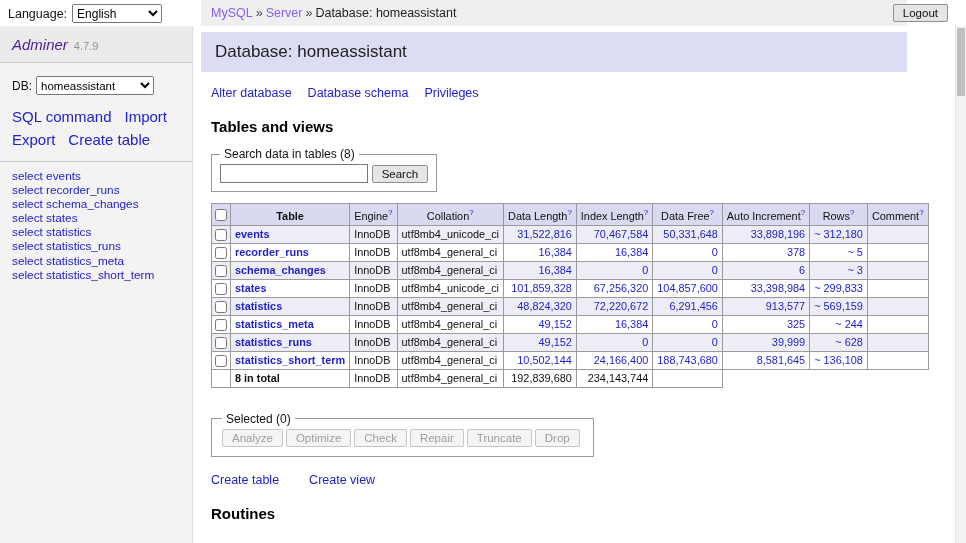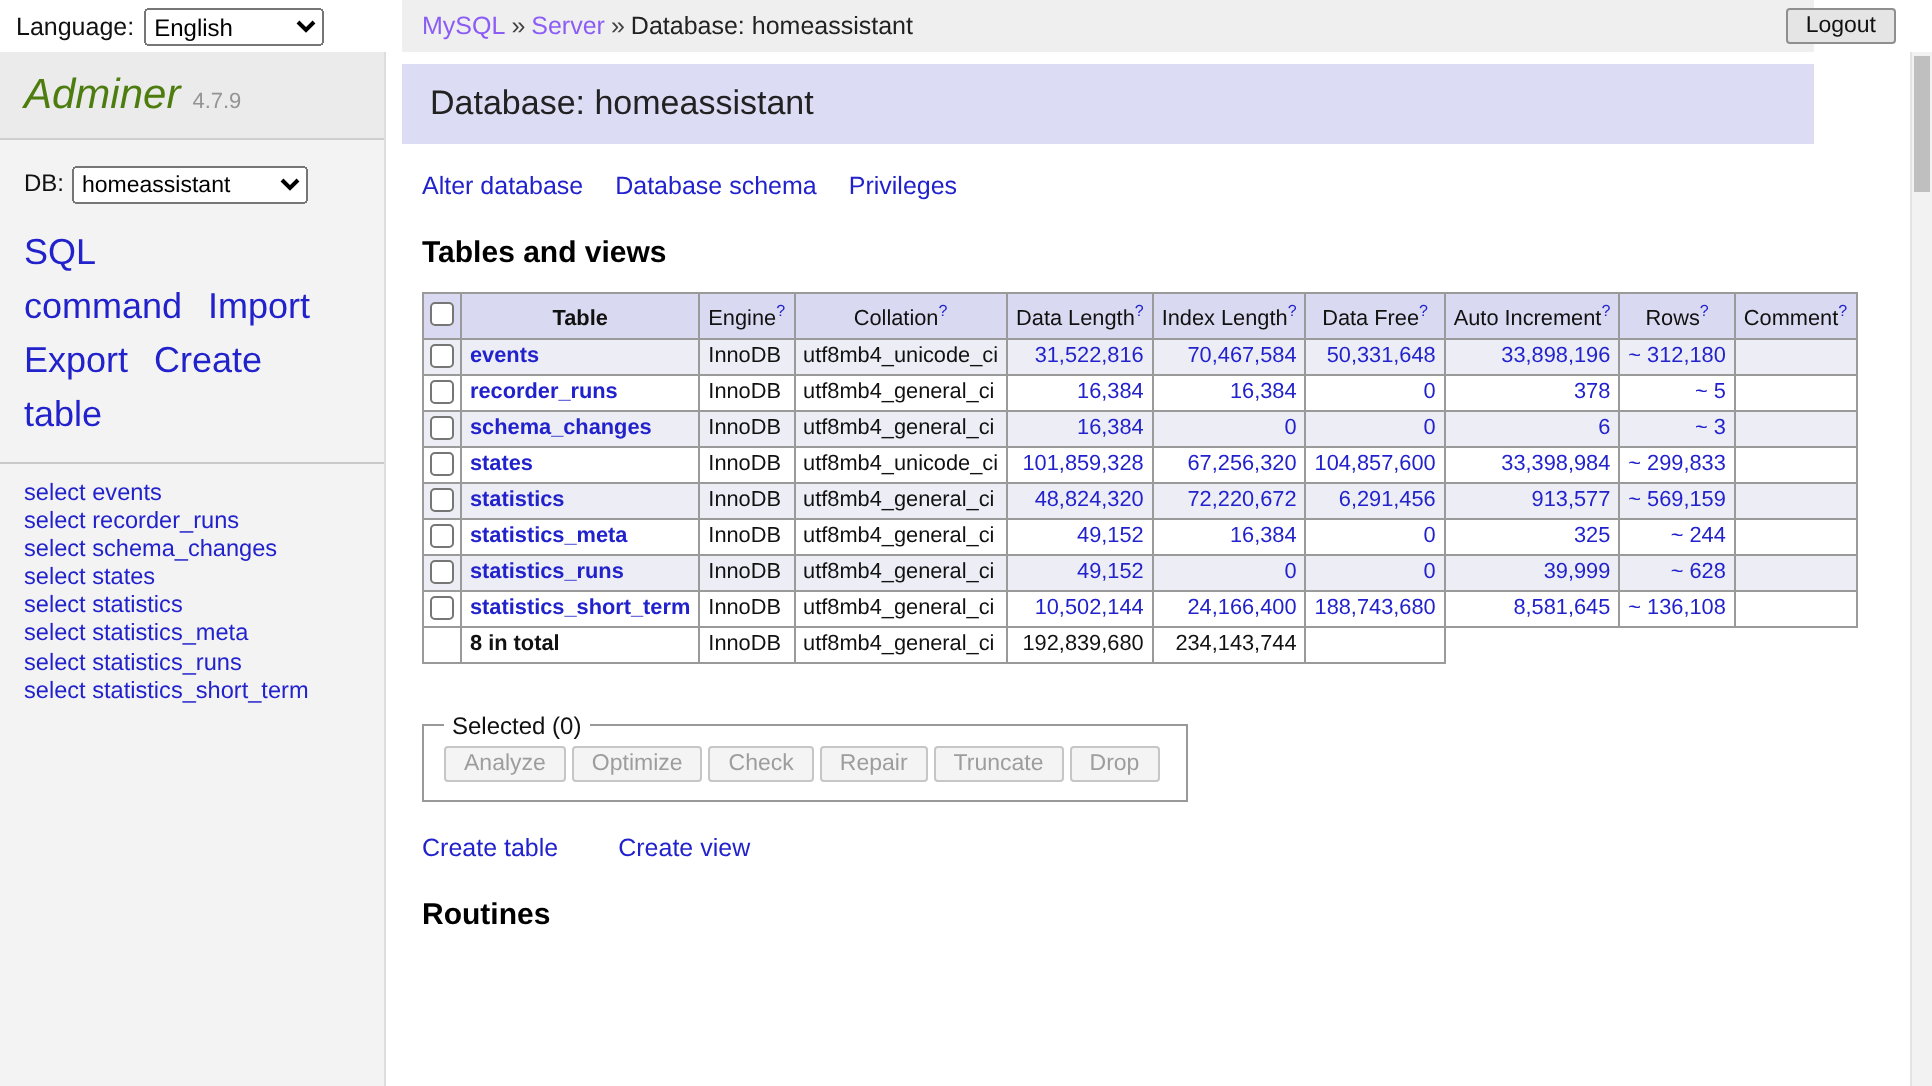--- a/index.html
+++ b/index.html
@@ -24,25 +24,25 @@
   button {
     font-family: "Liberation Sans", sans-serif; font-size: 11.5px;
     padding: 2px 9px; background: #e5e5e5; border: 1px solid #8f8f8f; border-radius: 2px; color: #111;
   }
   button:disabled { color: #9d9d9d; background: #f4f4f4; border-color: #c6c6c6; }
 
   
   .sidebar { position: absolute; top: 26px; left: 0; width: 193px; bottom: 0;
              background: #f3f3f3; border-right: 1px solid #ddd; }
   .brand { padding: 10px 12px 9px; background: #ebebeb; border-bottom: 1px solid #cfcfcf; }
-  .brand .name { font-style: italic; font-size: 21px; color: #4d7c0f; }
+  .brand .name { font-style: italic; font-size: 15px; color: #4c1d95; }
   .brand .ver { font-size: 11px; color: #949494; margin-left: 6px; }
   .dbrow { padding: 13px 12px 2px; font-size: 12px; }
   .dbrow select { width: 118px; margin-left: 4px; font-size: 11.5px; height: 19px; }
-  .side-links { padding: 9px 12px 10px; font-size: 18px; border-bottom: 1px solid #c9c9c9; line-height: 1.5; }
+  .side-links { padding: 9px 12px 10px; font-size: 15px; border-bottom: 1px solid #c9c9c9; line-height: 1.5; }
   .side-links a { margin-right: 13px; }
   .table-links { padding: 8px 12px; font-size: 11.8px; }
   .table-links p { margin: 0 0 1.5px; line-height: 12.6px; white-space: nowrap; }
 
   
   .content { position: absolute; left: 201px; top: 26px; width: 706px; bottom: 0; overflow: visible; }
   .content h2 { margin: 6px 0 0; background: #dcdcf4; padding: 10px 14px; font-size: 17px;
                 font-weight: normal; color: #222; }
   .pad { padding: 0 10px; }
   .actions { margin: 14px 0 0; font-size: 12.5px; }
@@ -133,44 +133,49 @@
         <a>states</a>
       </p>
 
       <p>
         <a>select</a>
         <a>statistics</a>
       </p>
 
       <p>
         <a>select</a>
+        <a>statistics_runs</a>
+      </p>
+
+      <p>
+        <a>select</a>
         <a>statistics_meta</a>
-      </p>
-
-      <p>
-        <a>select</a>
-        <a>statistics_runs</a>
       </p>
 
       <p>
         <a>select</a>
         <a>statistics_short_term</a>
       </p>
     </div>
 </div>
 
 <div class="content">
   <h2>Database: homeassistant</h2>
   <div class="pad">
     <p class="actions">
       <a>Alter database</a><a>Database schema</a><a>Privileges</a>
     </p>
 
     <h3>Tables and views</h3>
 
+    <fieldset>
+      <legend>Search data in tables (8)</legend>
+      <input class="search-input" type="text" value="" style="">
+      <button>Search</button>
+    </fieldset>
 
     <table class="db">
       <thead>
         <tr>
           <th class="chk"><input type="checkbox" style=""></th>
 
             <th><span>Table</span><sup></sup></th>
 
             <th><span>Engine</span><sup>?</sup></th>
 

